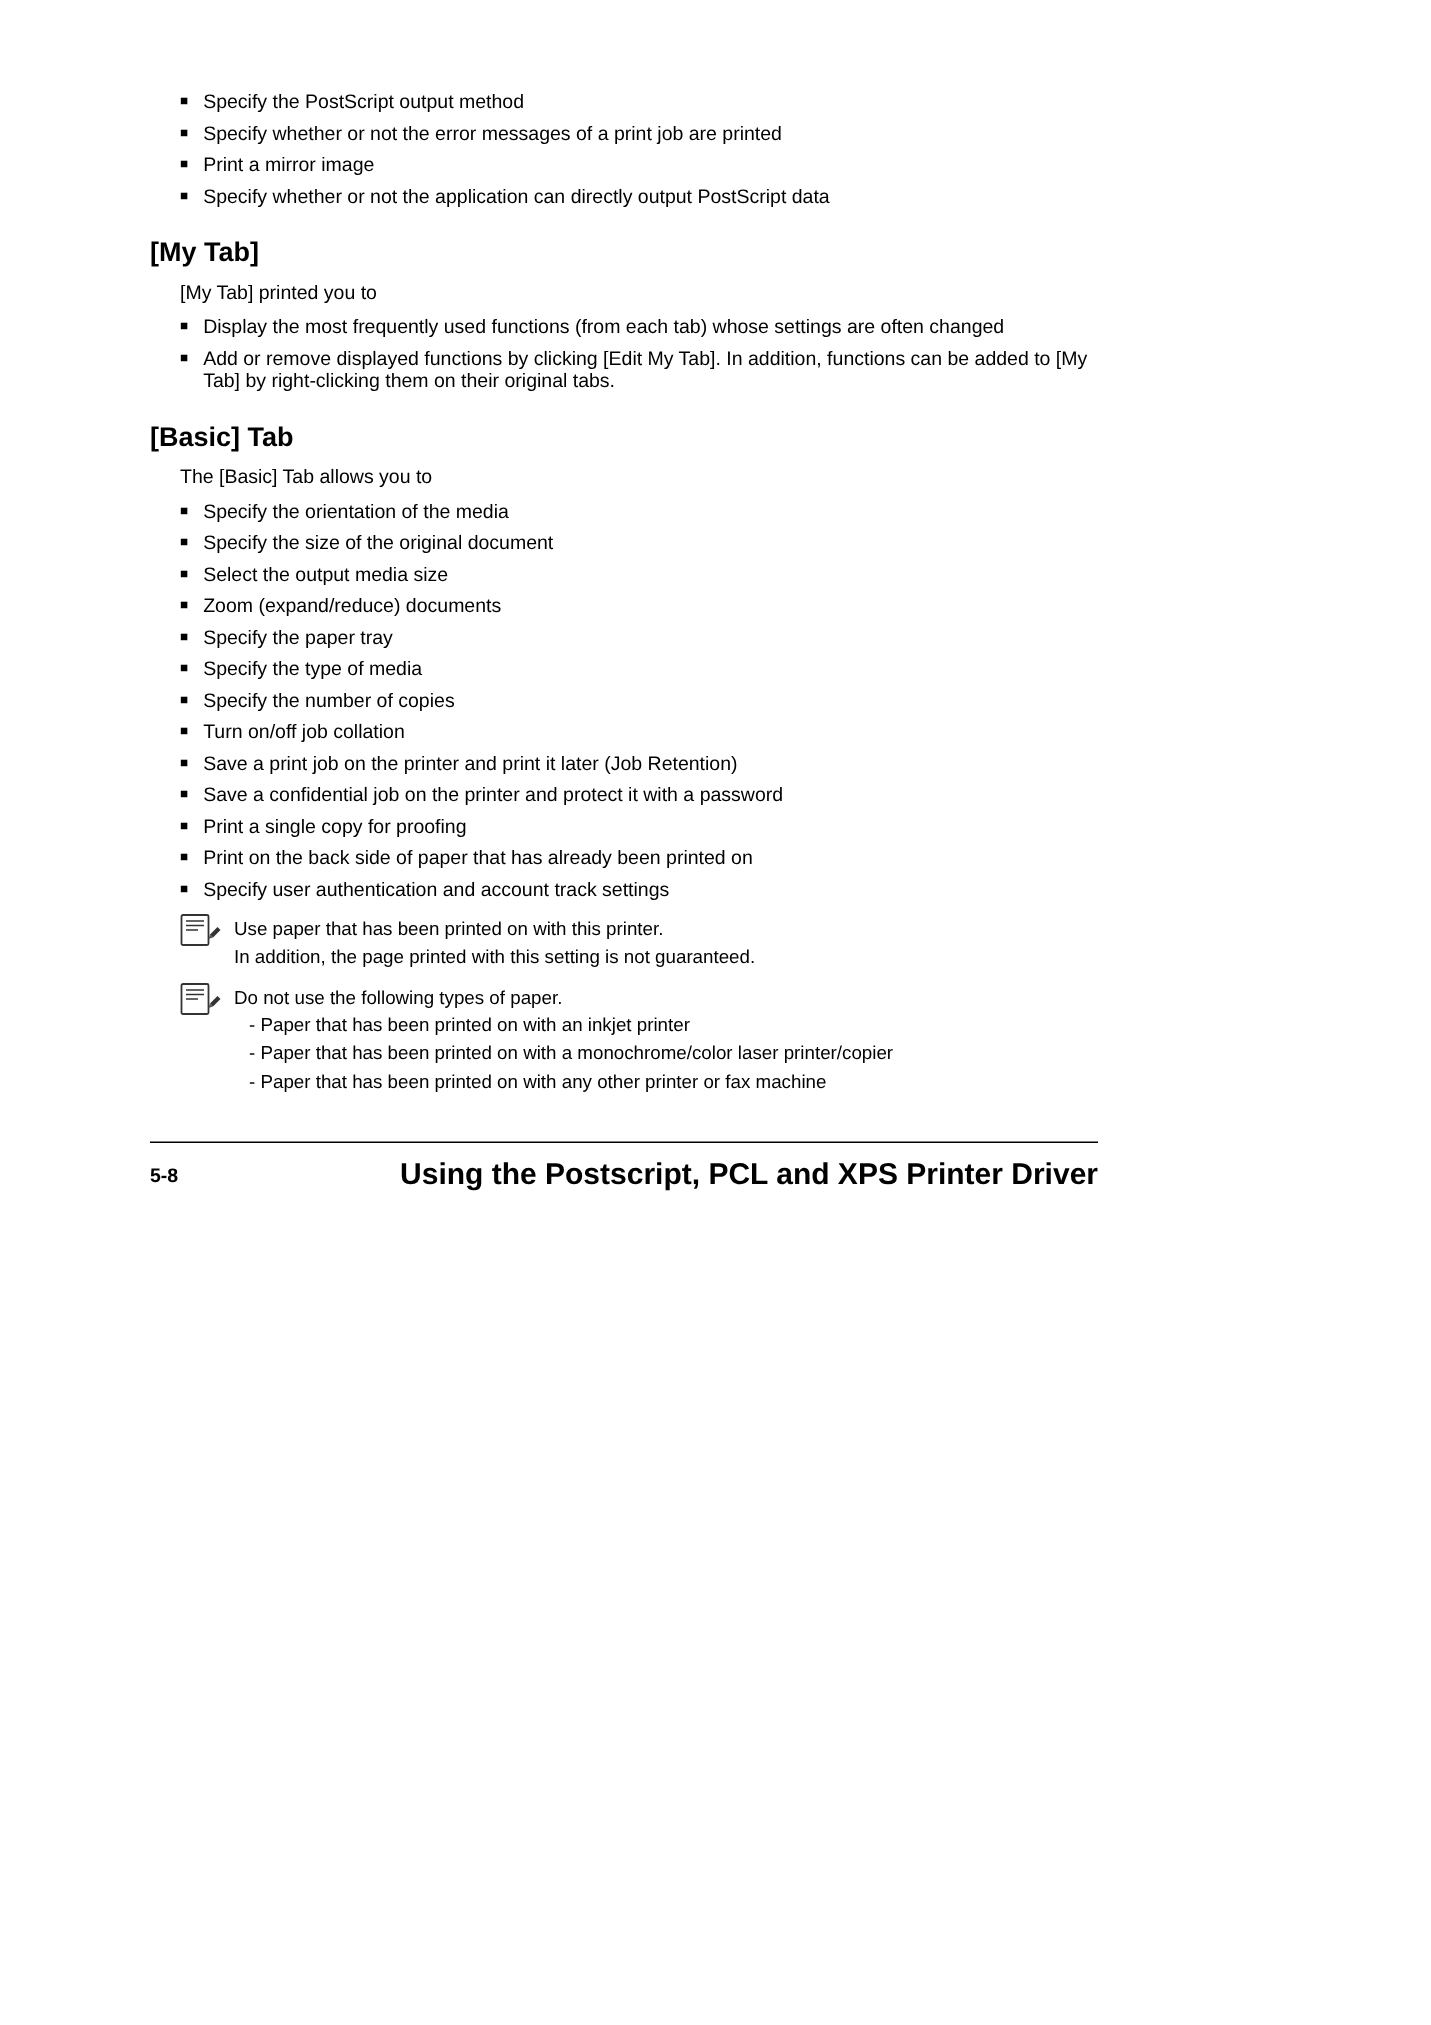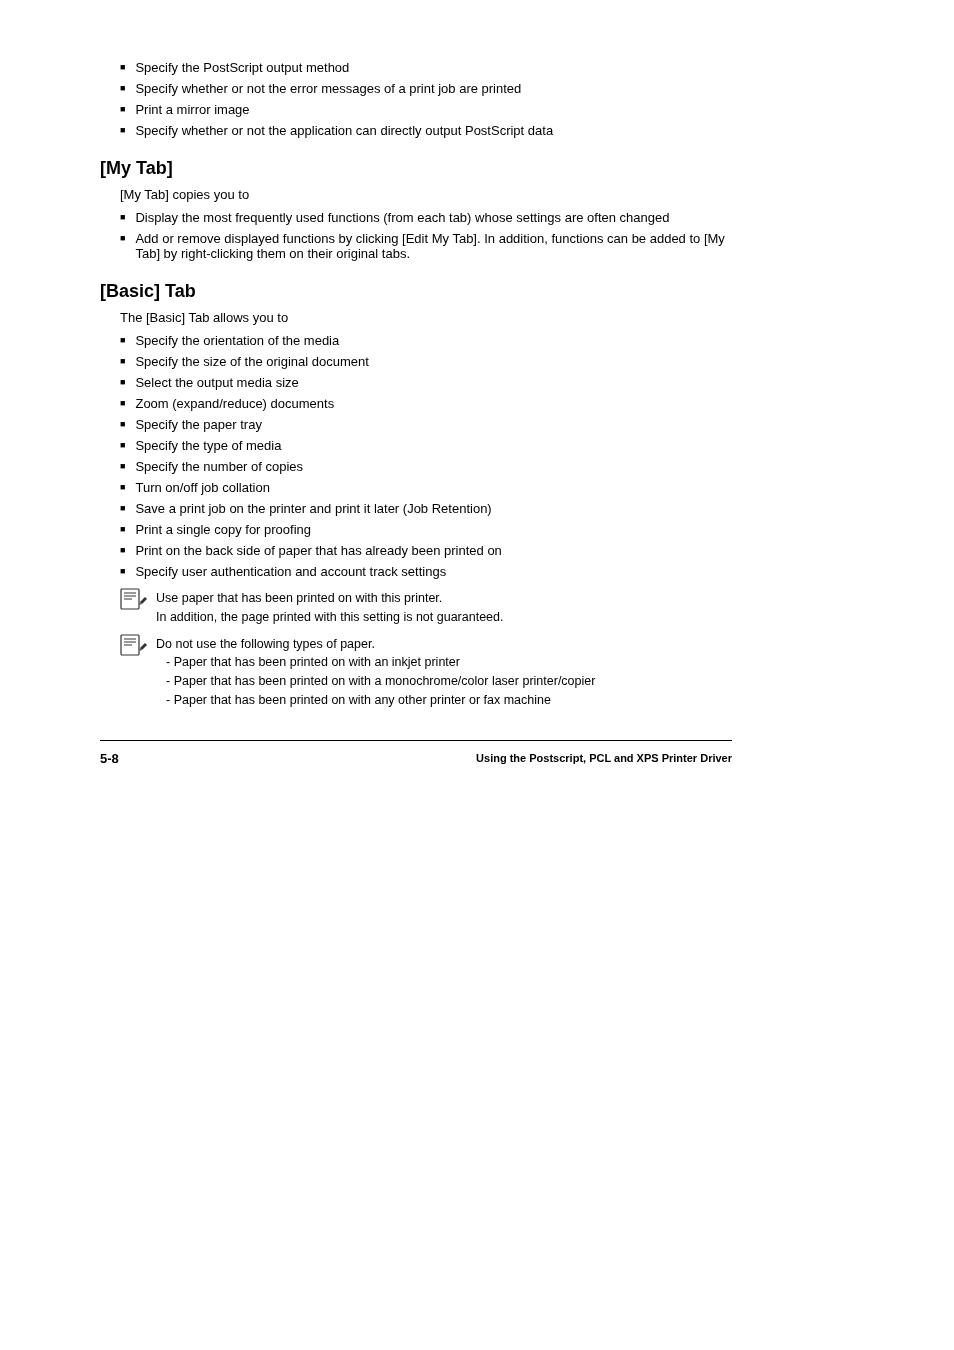--- a/index.html
+++ b/index.html
@@ -94,21 +94,21 @@
       justify-content: space-between;
       text-align: right;
     }
 
     .footer-page {
       font-size: 13px;
       font-weight: bold;
     }
 
     .footer-title {
-      font-size: 11px;
+      font-size: 20px;
       font-weight: bold;
     }
 
     .intro-bullets {
       margin-bottom: 20px;
     }
   </style>
 </head>
 <body>
 
@@ -123,21 +123,21 @@
     </li>
     <li>
       <span>Print a mirror image</span>
     </li>
     <li>
       <span>Specify whether or not the application can directly output PostScript data</span>
     </li>
   </ul>
 
   <h2 class="section-heading">[My Tab]</h2>
-  <p class="section-intro">[My Tab] copies you to</p>
+  <p class="section-intro">[My Tab] printed you to</p>
   <ul class="bullet-list">
     <li>
       <span>Display the most frequently used functions (from each tab) whose settings are often changed</span>
     </li>
     <li>
       <span>Add or remove displayed functions by clicking [Edit My Tab]. In addition, functions can be added to [My Tab] by right-clicking them on their original tabs.</span>
     </li>
   </ul>
 
   <h2 class="section-heading">[Basic] Tab</h2>
@@ -162,20 +162,23 @@
       <span>Specify the type of media</span>
     </li>
     <li>
       <span>Specify the number of copies</span>
     </li>
     <li>
       <span>Turn on/off job collation</span>
     </li>
     <li>
       <span>Save a print job on the printer and print it later (Job Retention)</span>
+    </li>
+    <li>
+      <span>Save a confidential job on the printer and protect it with a password</span>
     </li>
     <li>
       <span>Print a single copy for proofing</span>
     </li>
     <li>
       <span>Print on the back side of paper that has already been printed on</span>
     </li>
     <li>
       <span>Specify user authentication and account track settings</span>
     </li>

